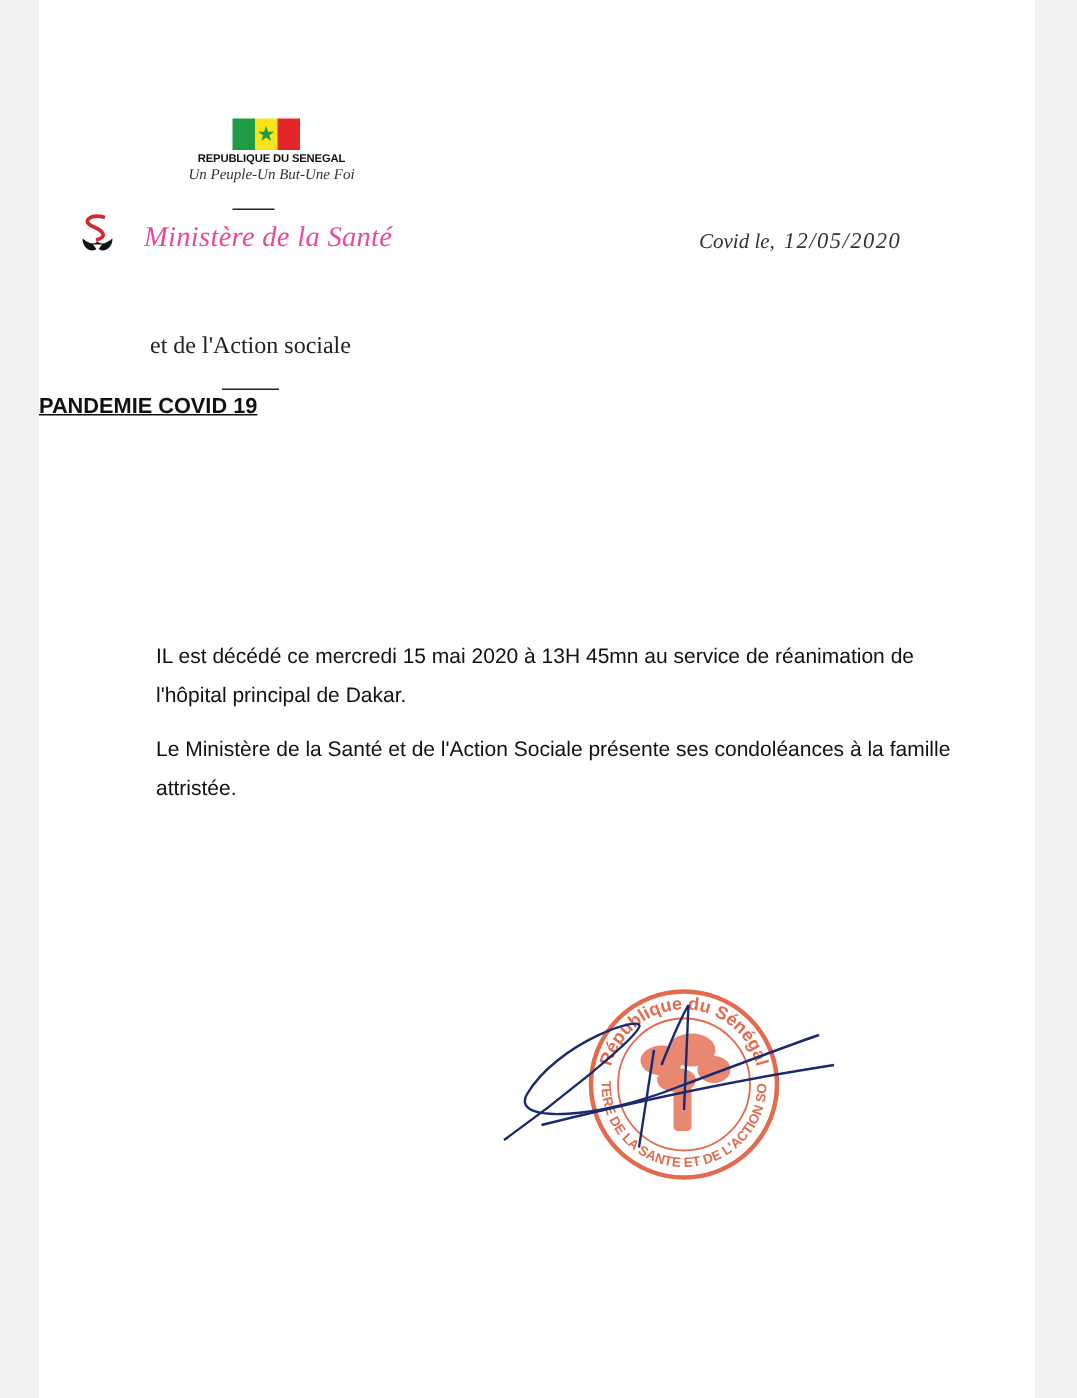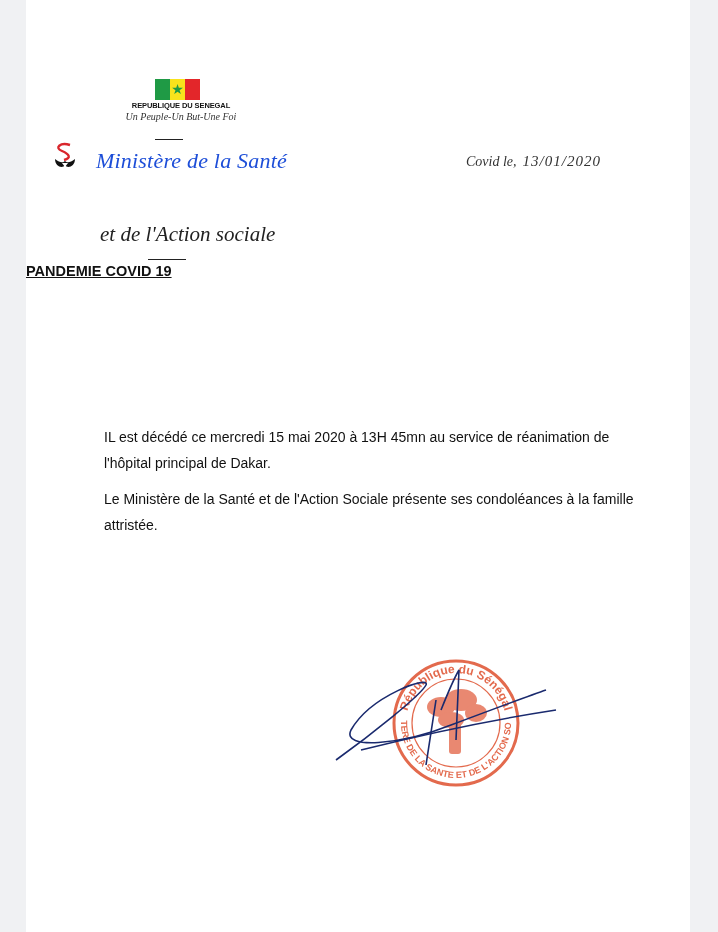--- a/index.html
+++ b/index.html
@@ -30,32 +30,32 @@
   .motto {
     left: 60px; width: 190px; top: 111px; text-align: center;
     font-family: "Liberation Serif", serif; font-style: italic;
     font-size: 10px; color: #333;
   }
   .rule { height: 1px; background: #222; }
   .logo { left: 24px; top: 141px; width: 30px; height: 30px; }
   .ministry {
     left: 70px; top: 148px;
     font-family: "Liberation Serif", serif; font-style: italic;
-    font-size: 22px; color: #1d4ed8; letter-spacing: 0.2px;
+    font-size: 19px; color: #ec4899; letter-spacing: 0.2px;
   }
   .date {
     left: 440px; top: 153px;
     font-family: "Liberation Serif", serif; font-style: italic;
     font-size: 14px; color: #333;
   }
   .date .date-val { font-size: 15px; margin-left: 6px; letter-spacing: 1px; }
   .ministry2 {
     left: 74px; top: 222px;
-    font-family: "Liberation Serif", serif; font-style: italic;
-    font-size: 21px; color: #222;
+    font-family: "Liberation Serif", serif; 
+    font-size: 16px; color: #222;
   }
   .heading {
     left: 0; width: 534px; 
     font-weight: bold; font-size: 14.5px; text-decoration: underline;
   }
   .body-text {
     left: 78px; width: 530px; font-size: 14px; line-height: 26px; color: #111;
   }
   .body-text p { margin: 0; }
   .seal { left: 305px; top: 655px; width: 230px; height: 135px; }
@@ -79,21 +79,21 @@
 
   <svg class="abs logo" viewBox="0 0 30 30">
     <path d="M20 4 C10 1, 4 7, 12 10 C19 13, 22 17, 14 19" fill="none" stroke="#d9262c" stroke-width="2.4"></path>
     <path d="M5 18 C5 26, 13 28, 15 24 C17 28, 25 26, 25 18 C20 22, 17 22, 15 20 C13 22, 10 22, 5 18 Z" fill="#111"></path>
     <path d="M12 22 L15 26 L18 22" fill="#fff"></path>
   </svg>
 
   <div class="abs ministry">Ministère de la Santé</div>
 
   <div class="abs date">
-    <span>Covid le,</span><span class="date-val">13/01/2020</span>
+    <span>Covid le,</span><span class="date-val">12/05/2020</span>
   </div>
 
   <div class="abs ministry2">et de l'Action sociale</div>
 
   <div class="abs rule" style="left:122px; top:259px; width:38px;"></div>
 
   <div class="abs heading" style="top:263px;">PANDEMIE COVID 19</div>
 
   <div class="abs body-text" style="top:424px;">
     <p>IL est décédé ce mercredi 15 mai 2020 à 13H 45mn au service de réanimation de l'hôpital principal de Dakar.</p>

